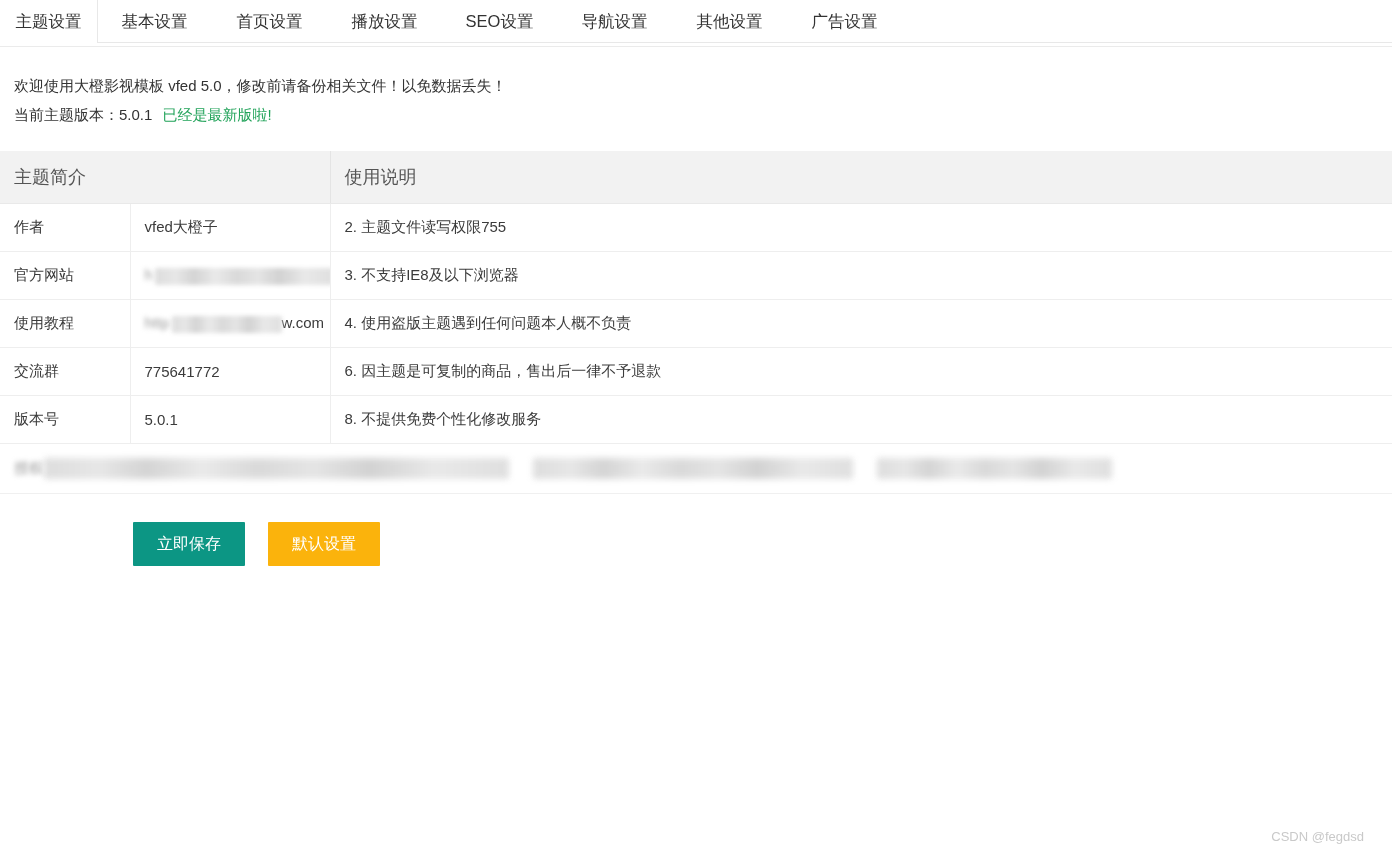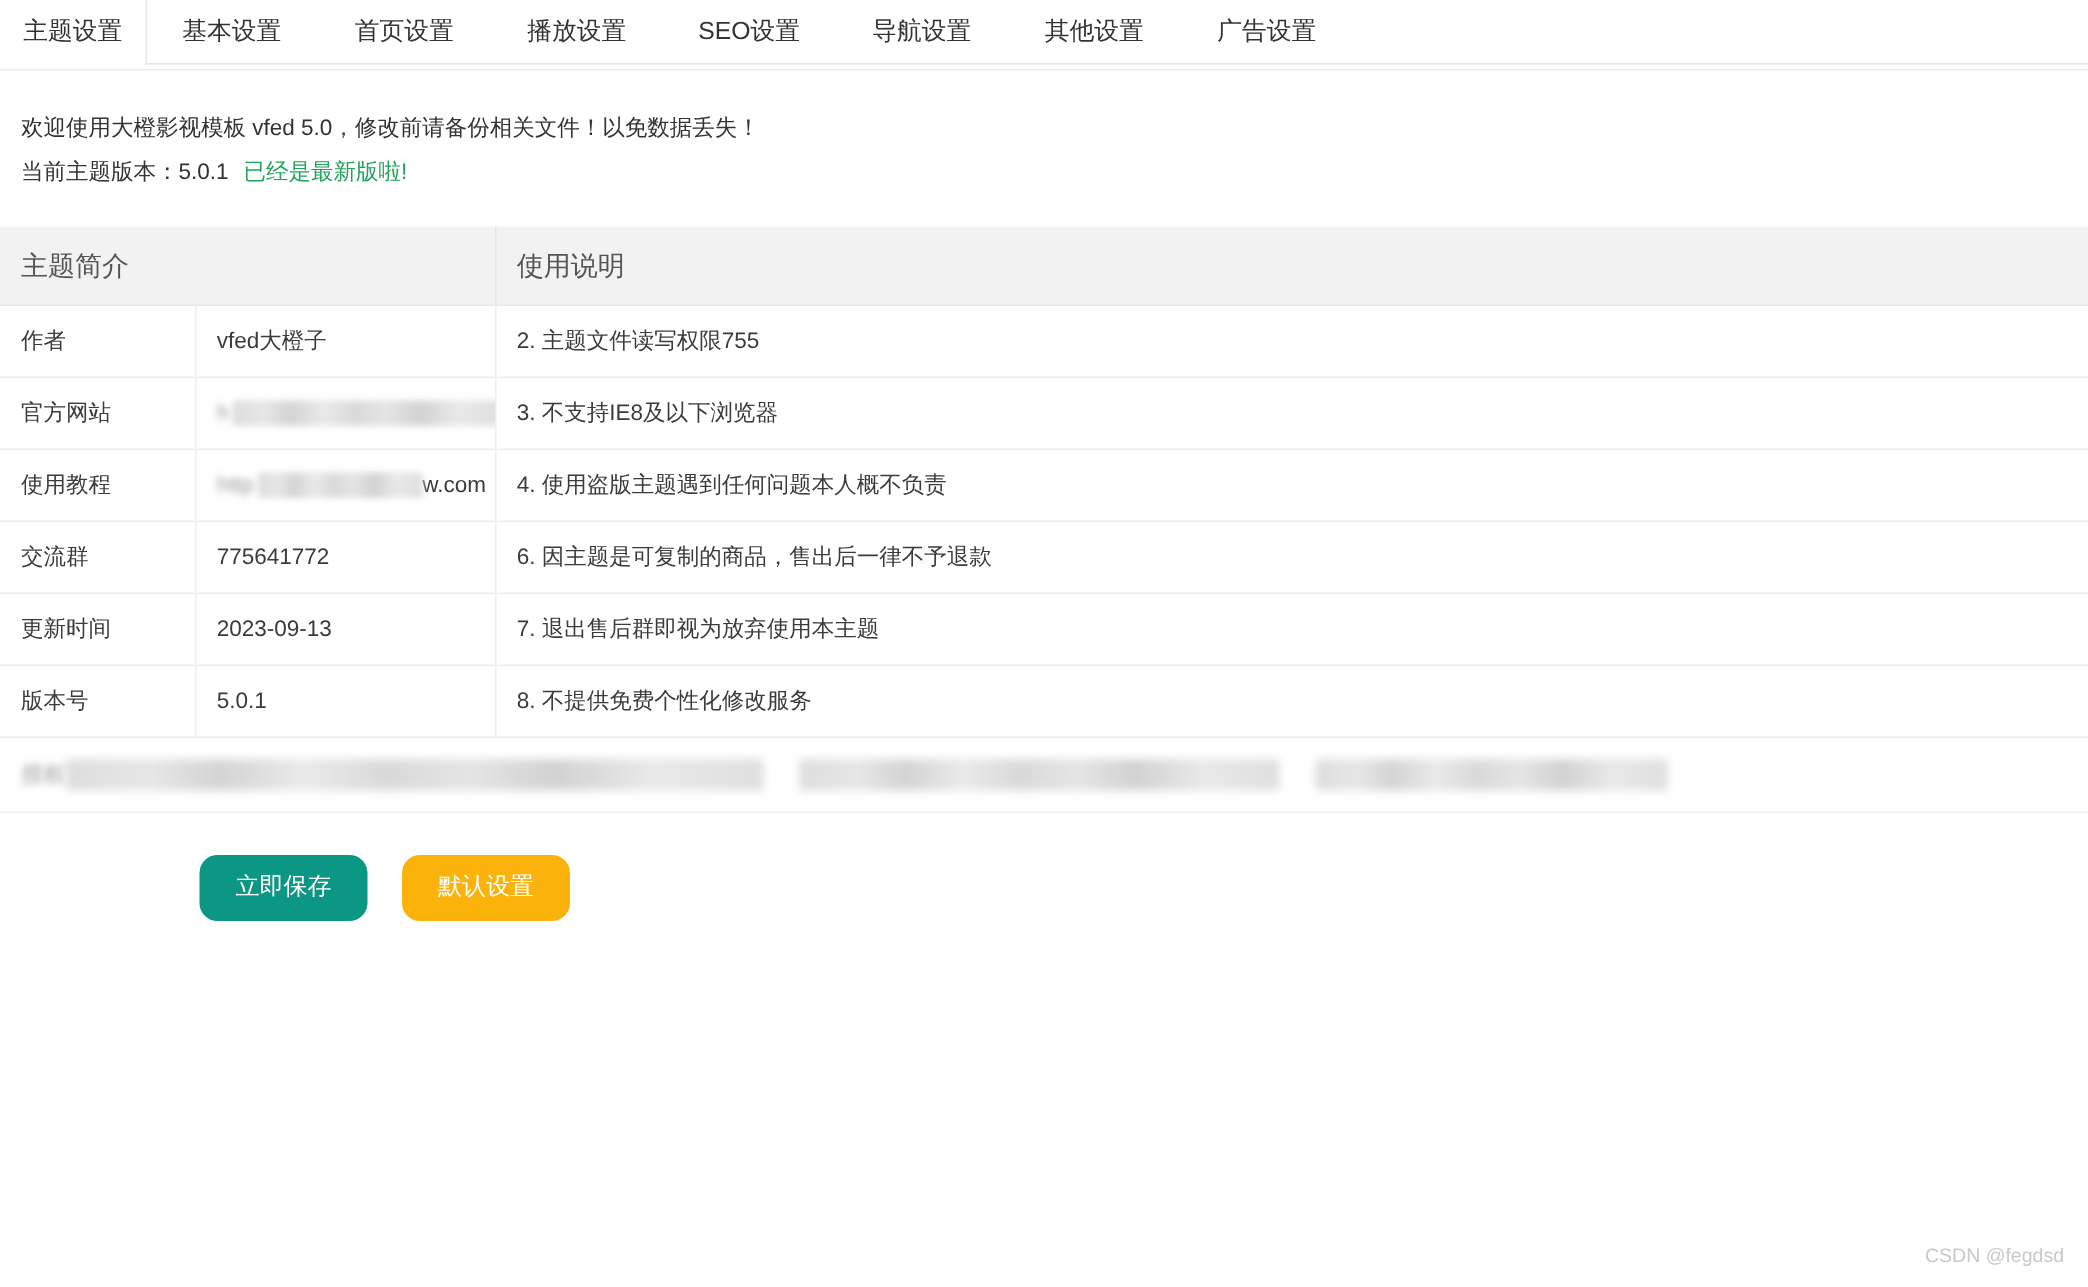--- a/index.html
+++ b/index.html
@@ -129,38 +129,38 @@
 
   
   .btnbar {
     margin-top: 28px;
     padding-left: 133px;
     display: flex;
     gap: 23px;
   }
   .btn {
     border: none;
-    border-radius: 12px;
+    border-radius: 1px;
     color: #ffffff;
     font-size: 16px;
     font-family: "Liberation Sans", "DejaVu Sans", sans-serif;
     padding: 0 24px;
     height: 44px;
     line-height: 44px;
     cursor: pointer;
     white-space: nowrap;
     text-align: right;
   }
   .btn-save { background: #0c9684; }
   .btn-default { background: #fbb30c; }
 
   
   .watermark {
     position: absolute;
-    right: 16px;
+    right: 28px;
     bottom: 14px;
     font-size: 13px;
     color: #c9c9c9;
     white-space: nowrap;
   }
 </style>
 </head>
 <body>
 
 <div class="tabbar">
@@ -215,25 +215,20 @@
           <td>使用教程</td>
           <td class="bordered"><span class="blurtext">http</span><span class="redact r2"></span><span>w.com</span></td>
           <td class="bordered">4. 使用盗版主题遇到任何问题本人概不负责</td>
         </tr>
         <tr>
           <td>交流群</td>
           <td class="bordered">775641772</td>
           <td class="bordered">6. 因主题是可复制的商品，售出后一律不予退款</td>
         </tr>
         <tr>
-          <td>更新时间</td>
-          <td class="bordered">2023-09-13</td>
-          <td class="bordered">7. 退出售后群即视为放弃使用本主题</td>
-        </tr>
-        <tr>
           <td>版本号</td>
           <td class="bordered">5.0.1</td>
           <td class="bordered">8. 不提供免费个性化修改服务</td>
         </tr>
         <tr class="auth-row last">
           <td colspan="3">
             <div class="auth-flex">
               <span class="blurtext" style="margin-right: 0px;">授权</span>
               <span class="redact big" style="width: 465px; margin-left: 0px;"></span>
               <span class="redact big" style="width: 320px; margin-left: 24px;"></span>

